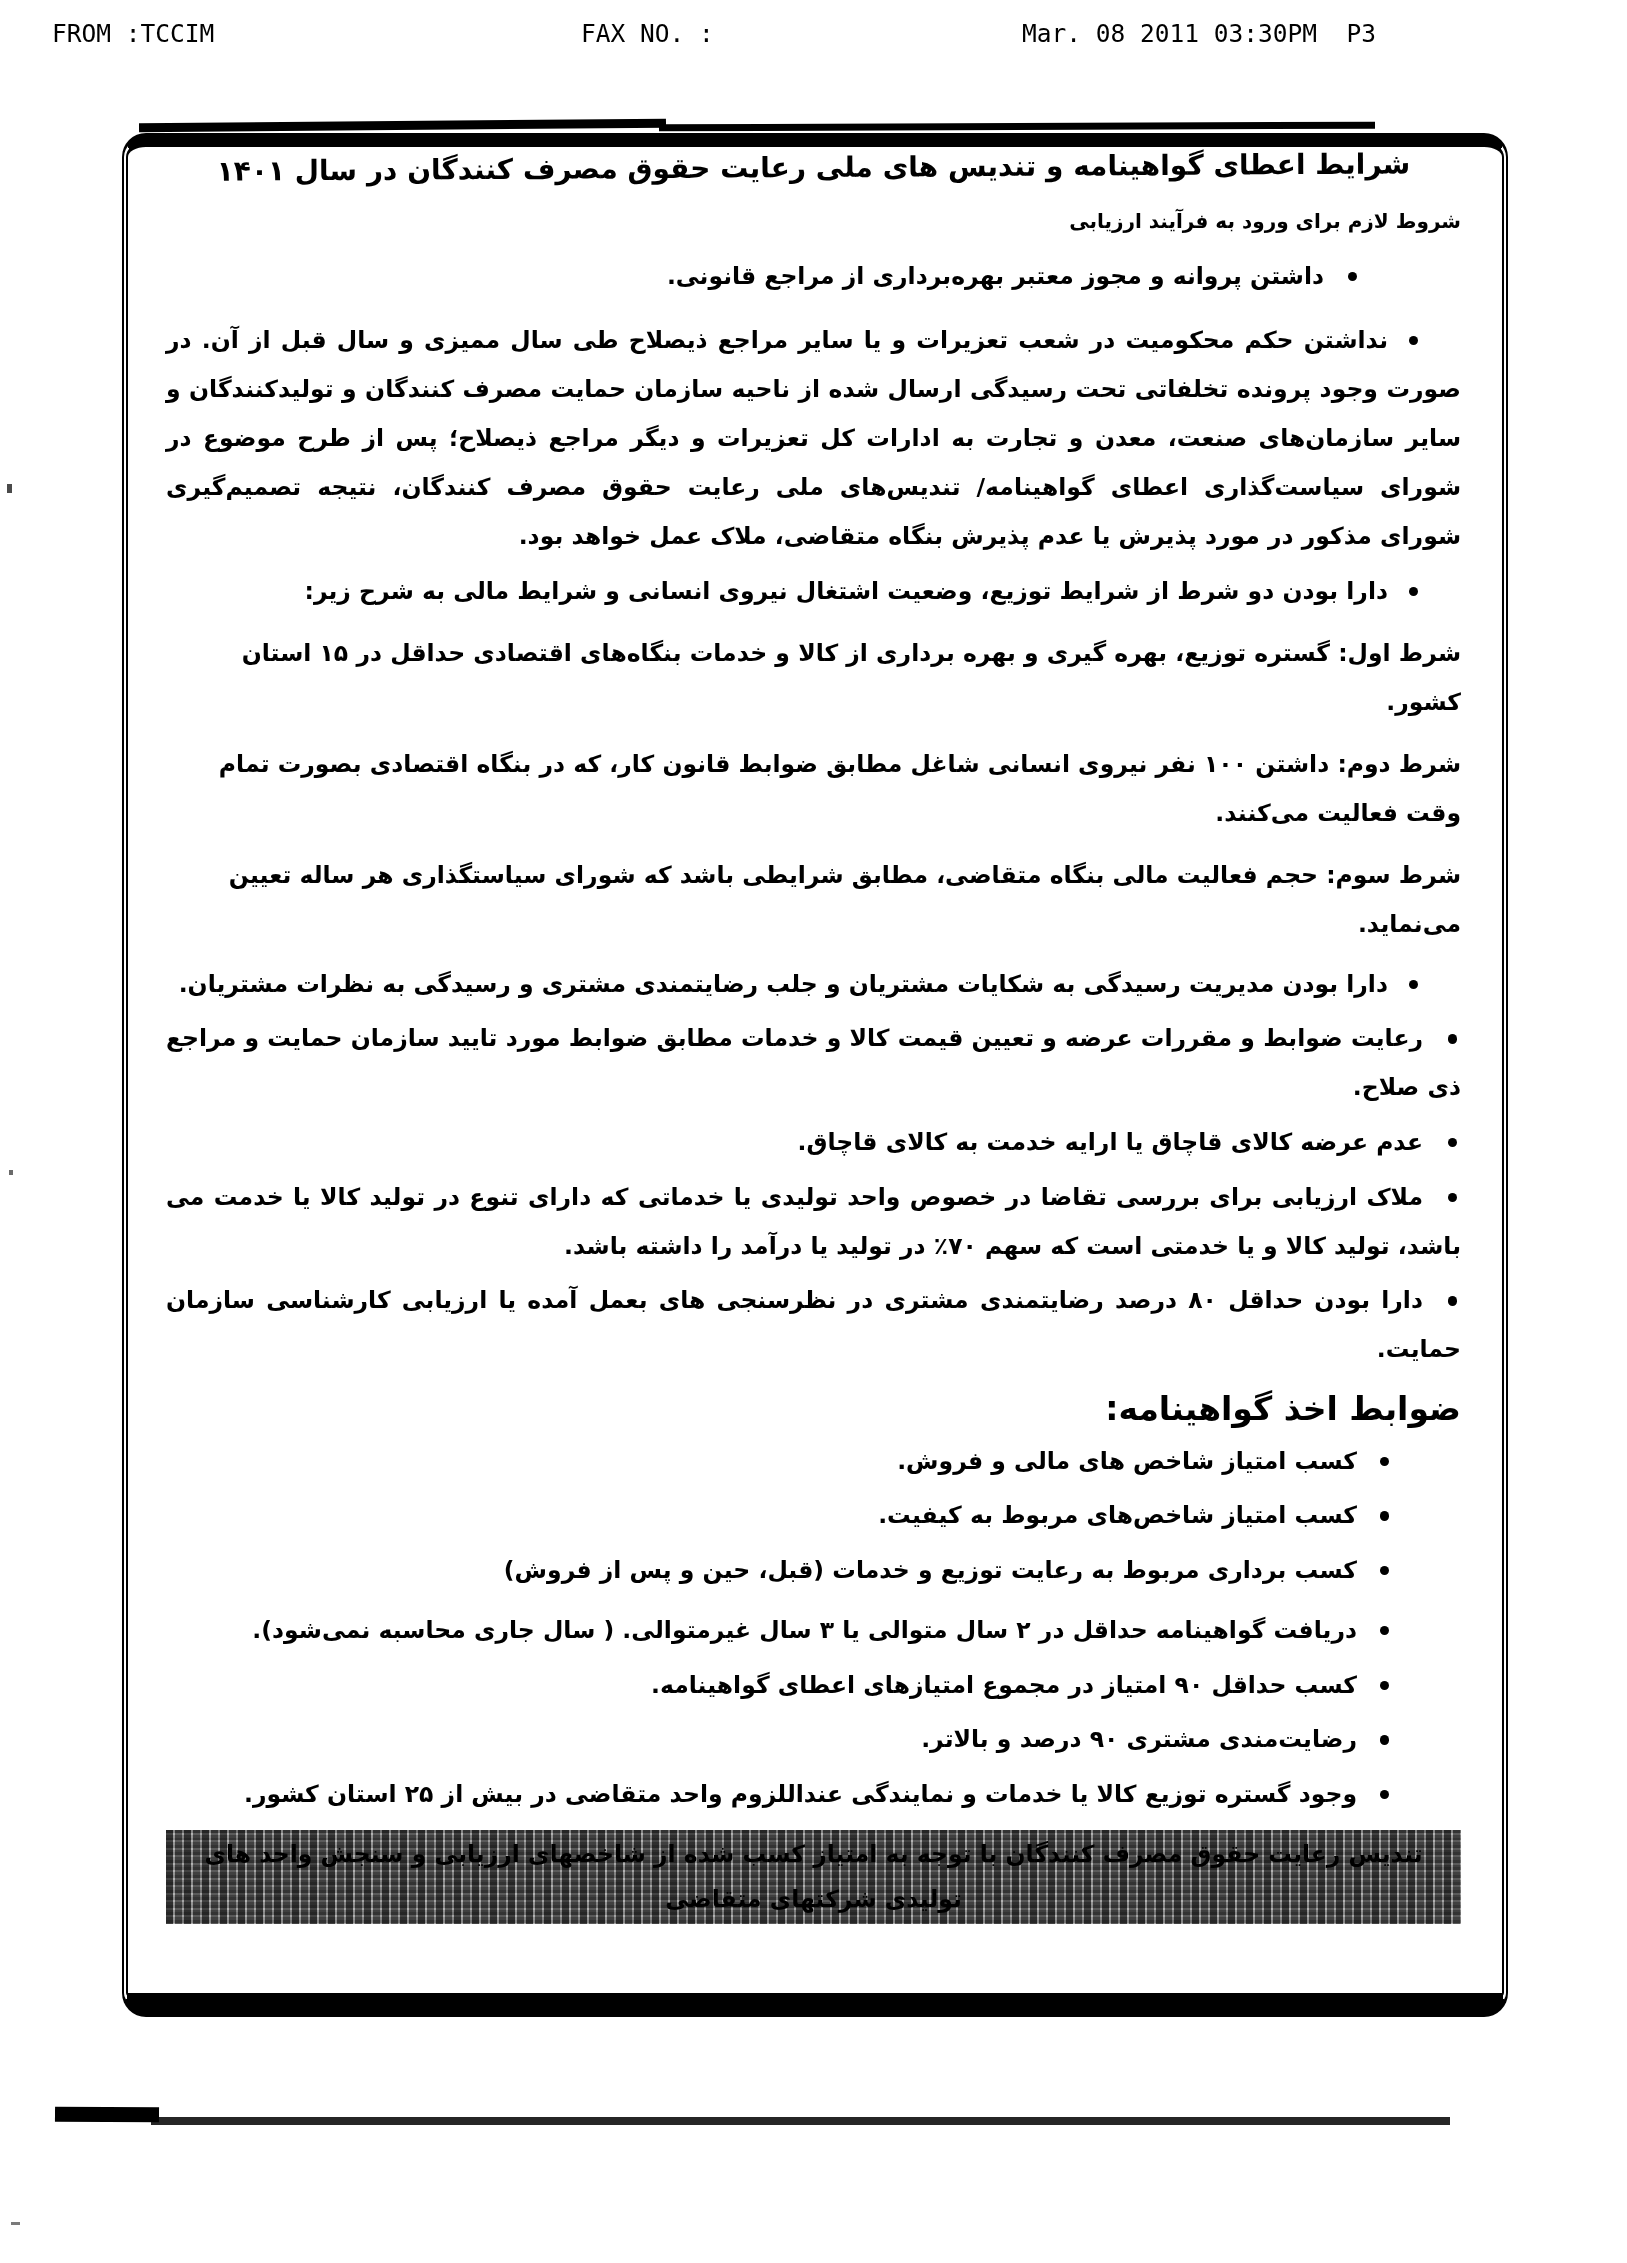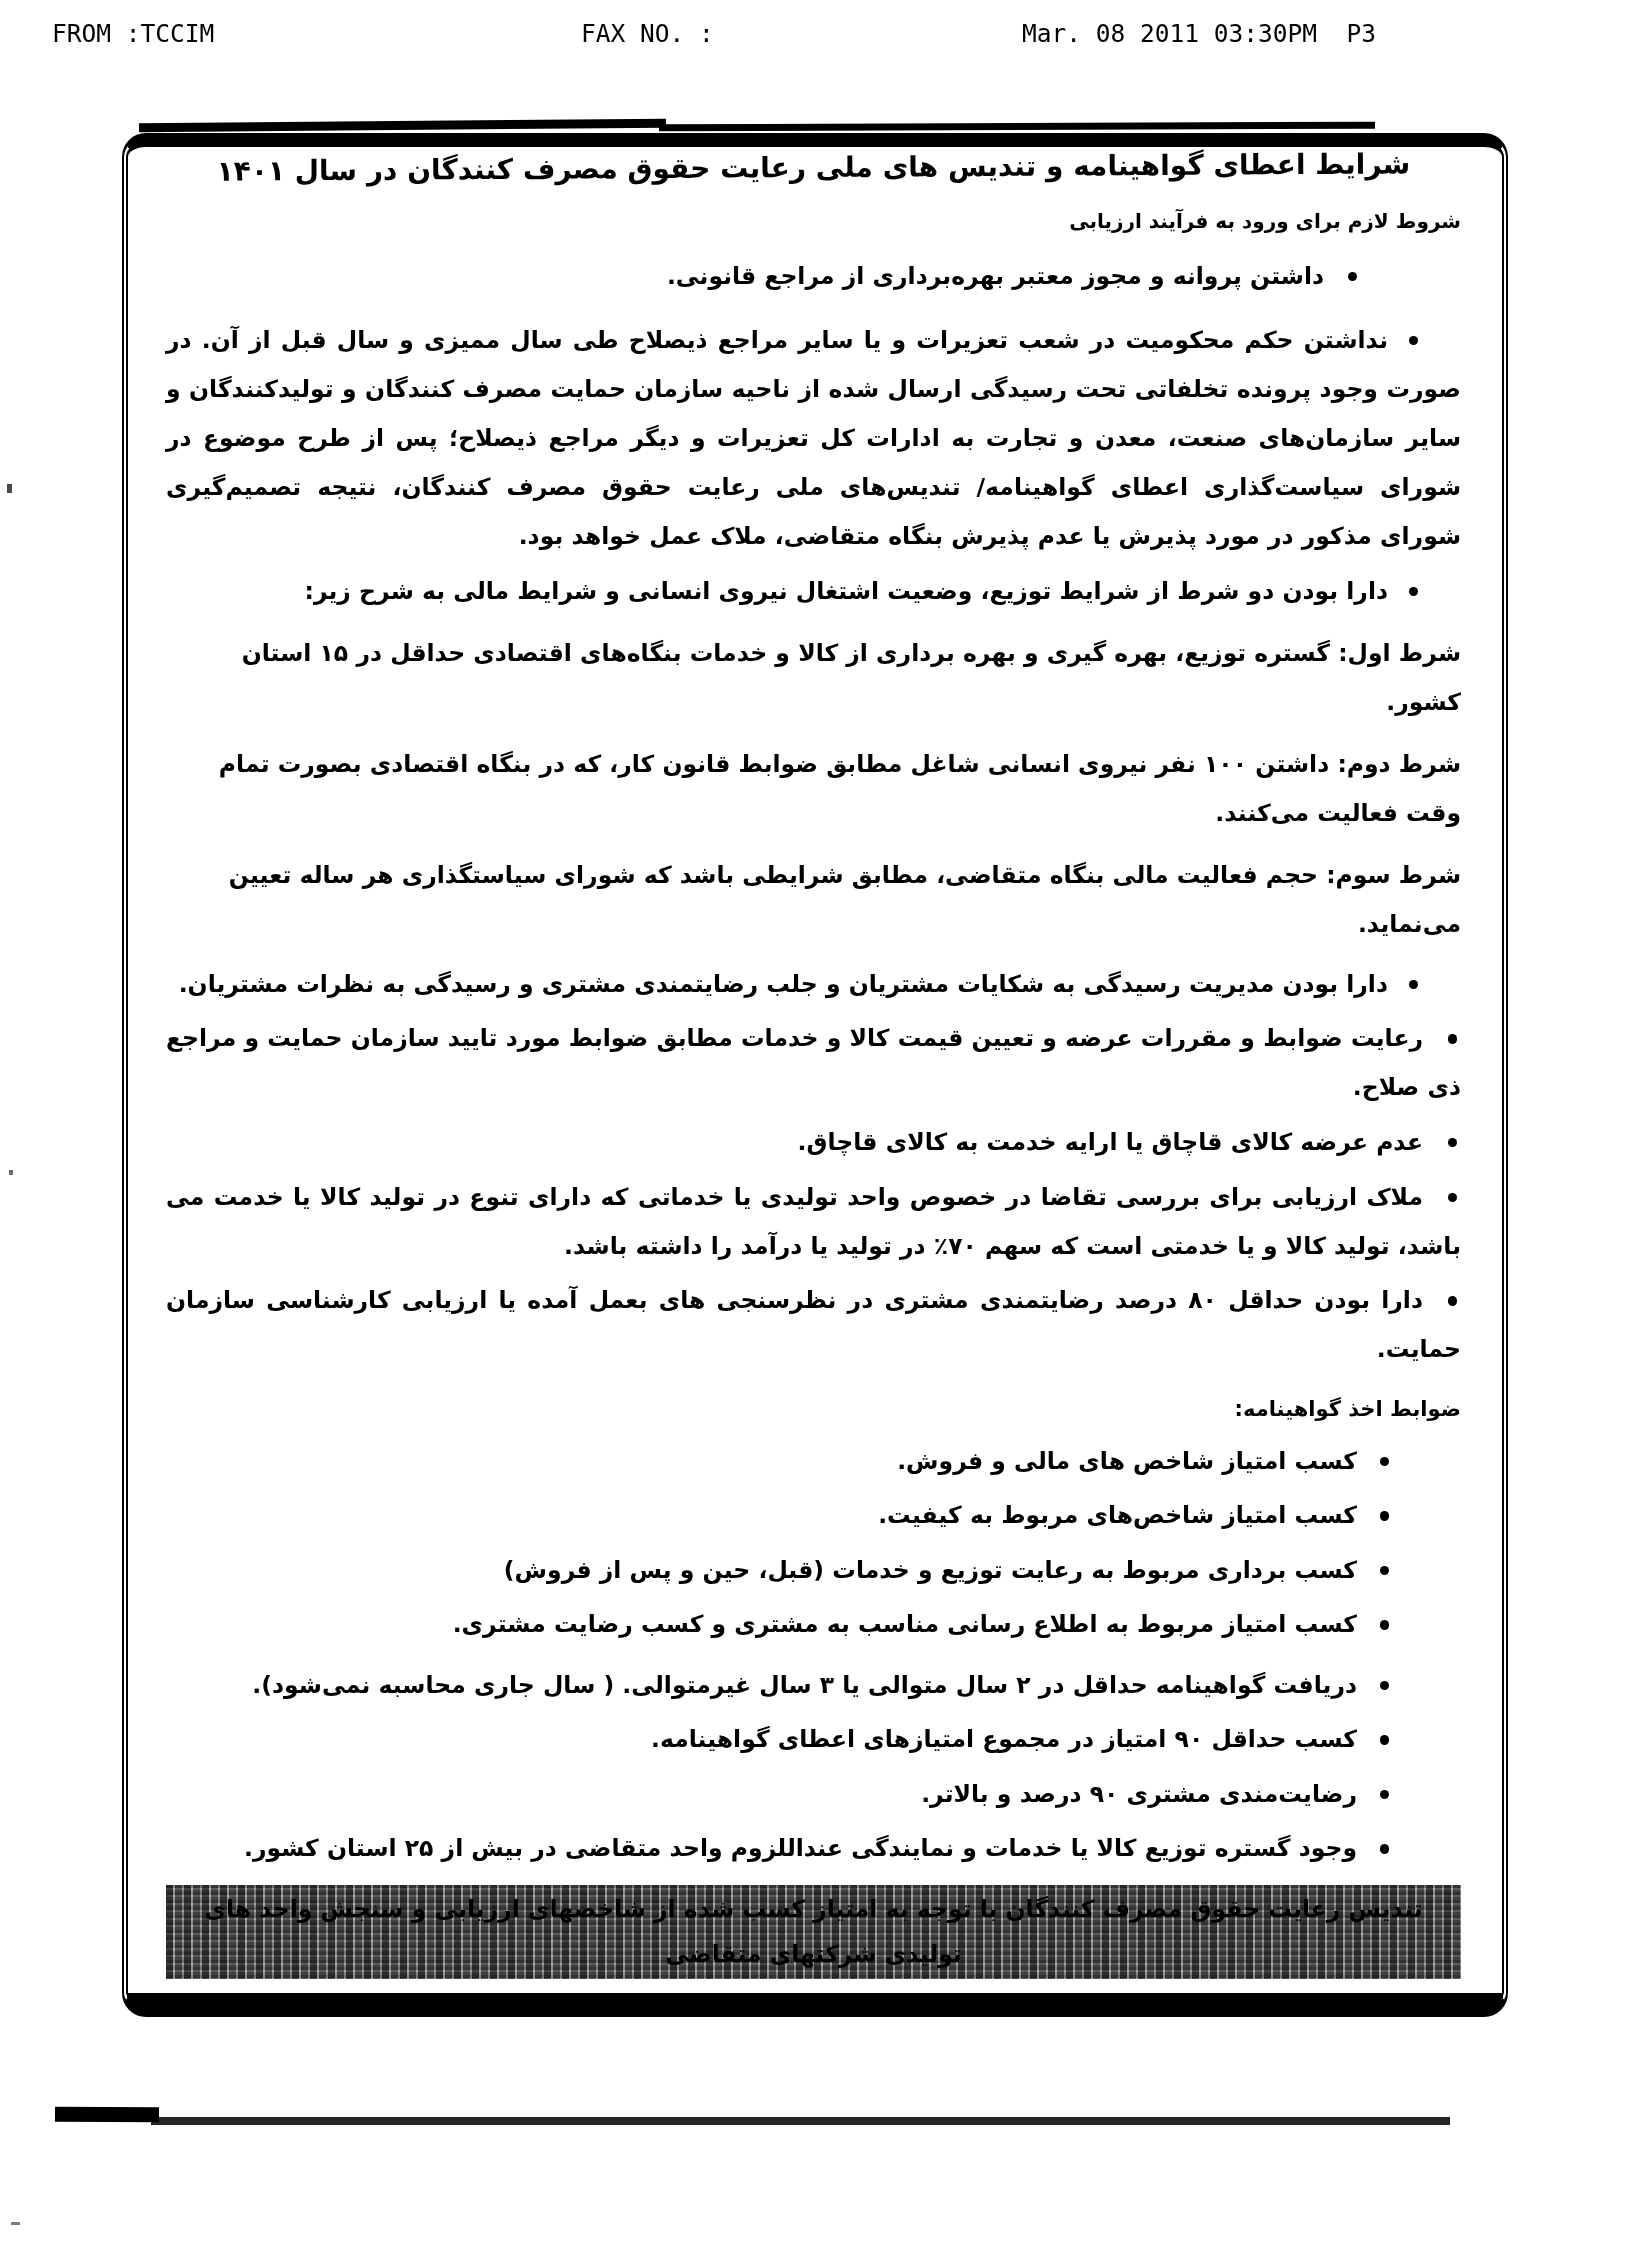--- a/index.html
+++ b/index.html
@@ -24,21 +24,21 @@
     border-left:6.6px double #000;
     border-right:6.6px double #000;
     padding:0 41px 3px 38px;
     direction:rtl;text-align:right;
     font-weight:bold;font-size:23.5px;line-height:49px;
     overflow:hidden;
     border-radius:24px;
   }
   .title{font-size:28px;line-height:41px;text-align:center;margin:0;transform:rotate(-0.35deg);}
   .h-sec{font-size:20px;line-height:32px;margin:17px 0 0;}
-  .h-sec2{font-size:21px;line-height:32px;margin:19px 0 0;}
+  .h-sec2{font-size:33px;line-height:32px;margin:19px 0 0;}
 
   ul.blist{list-style:none;margin:0;padding:0;}
   .li{position:relative;line-height:49px;text-align:justify;margin:5.6px 0 0;}
   .li .dot{position:absolute;top:20px;width:9.4px;height:9.4px;border-radius:50%;background:#000;}
   .li.ind1{text-indent:73px;}  .li.ind1 .dot{right:43px;}
   .li.ind2{text-indent:104px;} .li.ind2 .dot{right:72px;}
   .li.ind3{text-indent:137px;} .li.ind3 .dot{right:104px;}
   .li.flush{text-indent:38px;} .li.flush .dot{right:3.8px;}
   .gap-lg{margin-top:15px;}
   .gap-md{margin-top:11.3px;}
@@ -146,24 +146,20 @@
       <span>کسب امتیاز شاخص های مالی و فروش.</span>
     </li>
     <li class="li ind2">
       <span class="dot"></span>
       <span>کسب امتیاز شاخص‌های مربوط به کیفیت.</span>
     </li>
     <li class="li ind2">
       <span class="dot"></span>
       <span>کسب برداری مربوط به رعایت توزیع و خدمات (قبل، حین و پس از فروش)</span>
     </li>
-    <li class="li ind2">
-      <span class="dot"></span>
-      <span>کسب امتیاز مربوط به اطلاع رسانی مناسب به مشتری و کسب رضایت مشتری.</span>
-    </li>
   </ul>
 
 
   <ul class="blist">
     <li class="li ind2 gap-md">
       <span class="dot"></span>
       <span>دریافت گواهینامه حداقل در ۲ سال متوالی یا ۳ سال غیرمتوالی. ( سال جاری محاسبه نمی‌شود).</span>
     </li>
     <li class="li ind2">
       <span class="dot"></span>

